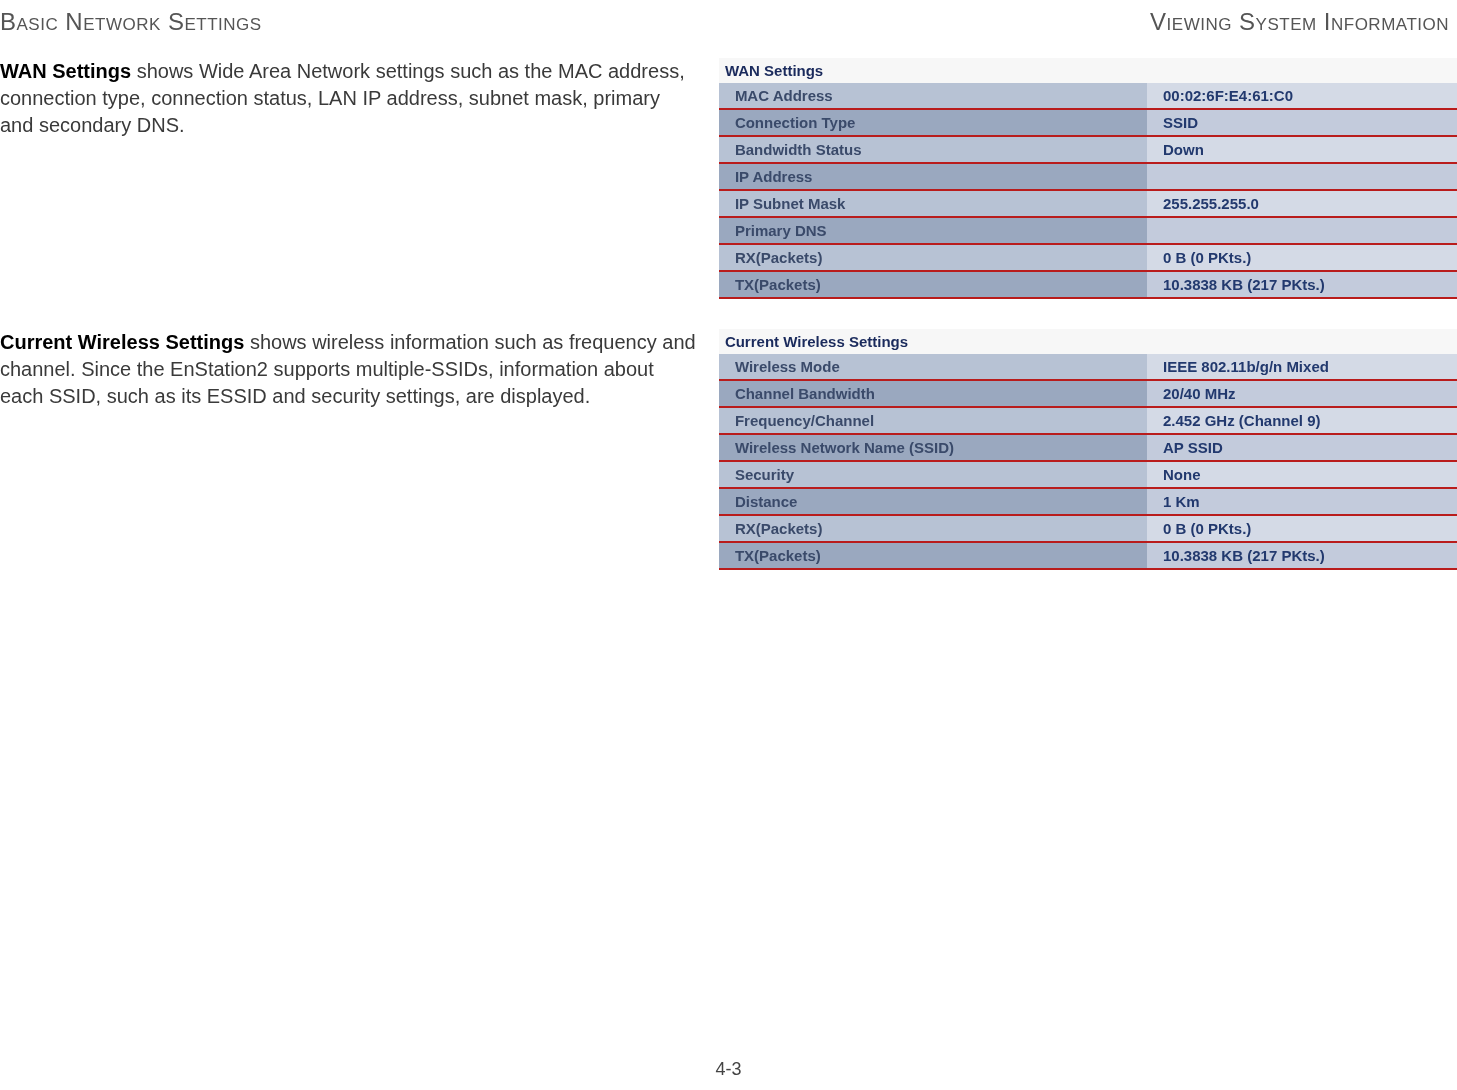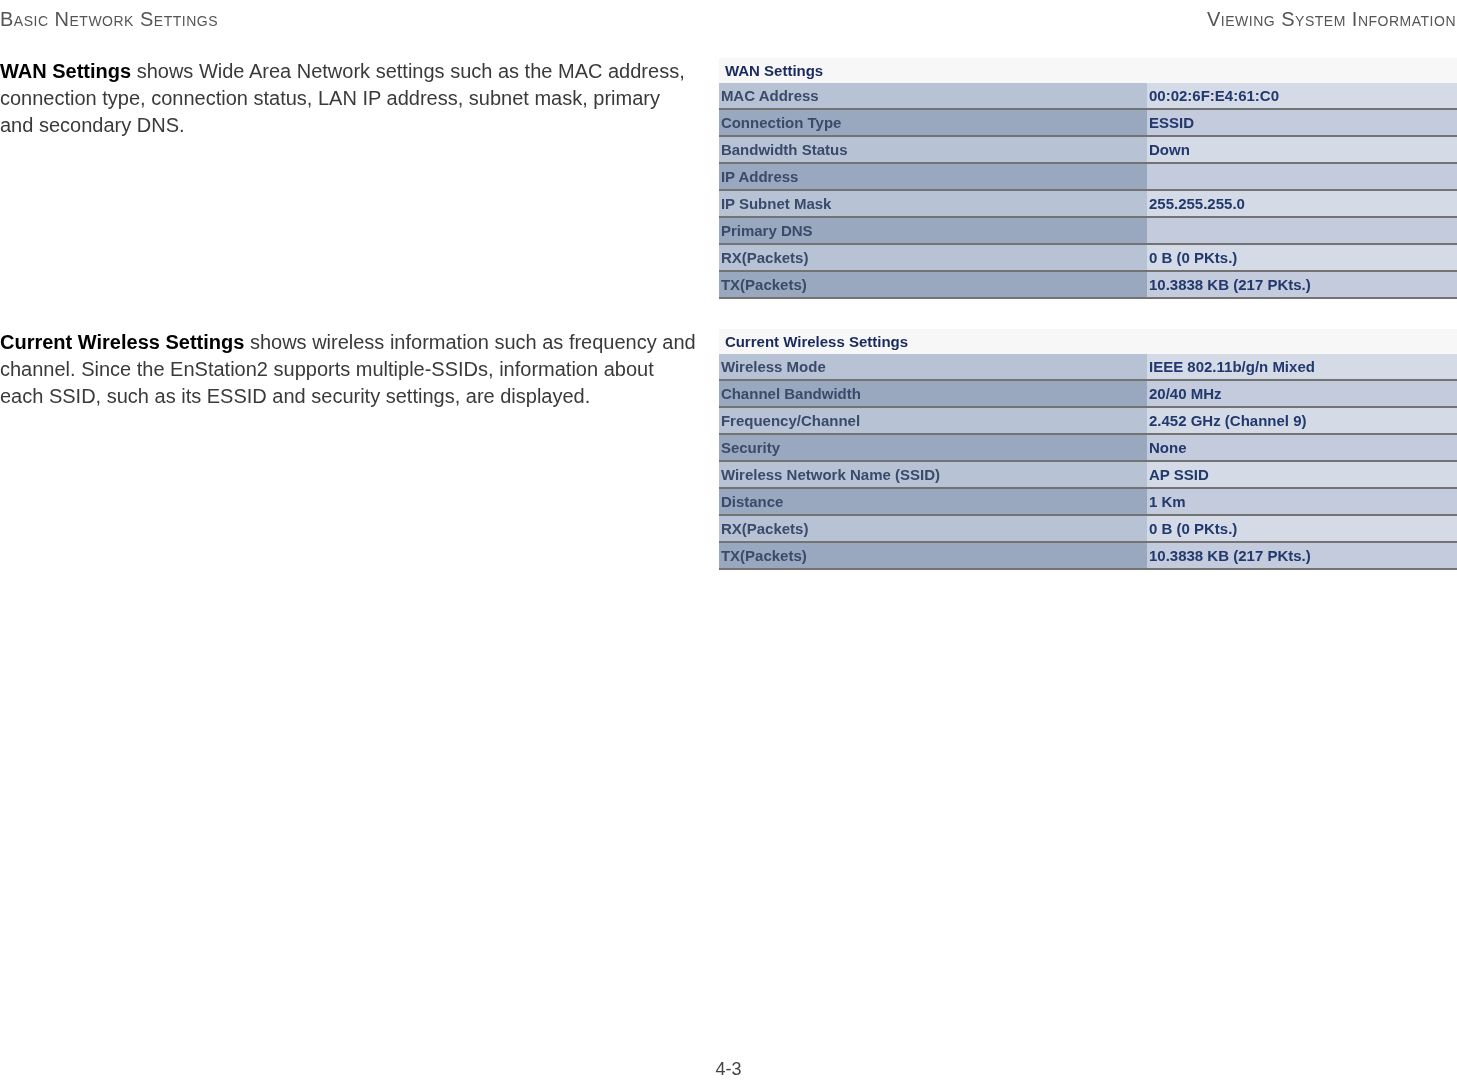--- a/index.html
+++ b/index.html
@@ -8,26 +8,26 @@
     width: 1457px;
     height: 1090px;
     background: #ffffff;
     position: relative;
     color: #000;
   }
   .header-left, .header-right {
     position: absolute;
     top: 8px;
     font-variant: small-caps;
-    font-size: 20px;
+    font-size: 24px;
     color: #555;
     letter-spacing: 0.5px;
   }
   .header-left { left: 0; }
-  .header-right { right: 1px; }
+  .header-right { right: 8px; }
   .content {
     position: absolute;
     top: 58px;
     left: 0;
     right: 0;
     display: flex;
     flex-direction: column;
   }
   .section {
     display: flex;
@@ -52,22 +52,22 @@
     background: #f7f7f7;
     filter: blur(0.3px);
   }
   table.settings {
     width: 100%;
     border-collapse: collapse;
     font-size: 15px;
     filter: blur(0.4px);
   }
   table.settings td {
-    padding: 4px 2px;
-    border-bottom: 2px solid #737373;
+    padding: 4px 16px;
+    border-bottom: 2px solid #b91c1c;
     color: #203a70;
     font-weight: bold;
   }
   table.settings tr:nth-child(odd) td:first-child { background: #b7c2d4; }
   table.settings tr:nth-child(even) td:first-child { background: #9aa8bf; }
   table.settings tr:nth-child(odd) td:last-child { background: #d4dae6; }
   table.settings tr:nth-child(even) td:last-child { background: #c3cbdc; }
   table.settings td:first-child { width: 58%; color:#3a4a6a; }
   table.settings td:last-child { width: 42%; color:#22396e; }
   .page-number {
@@ -95,21 +95,21 @@
     <div class="panel-col">
       <div class="panel-title">WAN Settings</div>
       <table class="settings">
         <tbody>
             <tr>
               <td>MAC Address</td>
               <td>00:02:6F:E4:61:C0</td>
             </tr>
         <tr>
               <td>Connection Type</td>
-              <td>ESSID</td>
+              <td>SSID</td>
             </tr>
         <tr>
               <td>Bandwidth Status</td>
               <td>Down</td>
             </tr>
         <tr>
               <td>IP Address</td>
               <td></td>
             </tr>
         <tr>
@@ -147,26 +147,26 @@
             </tr>
         <tr>
               <td>Channel Bandwidth</td>
               <td>20/40 MHz</td>
             </tr>
         <tr>
               <td>Frequency/Channel</td>
               <td>2.452 GHz (Channel 9)</td>
             </tr>
         <tr>
+              <td>Wireless Network Name (SSID)</td>
+              <td>AP SSID</td>
+            </tr>
+        <tr>
               <td>Security</td>
               <td>None</td>
-            </tr>
-        <tr>
-              <td>Wireless Network Name (SSID)</td>
-              <td>AP SSID</td>
             </tr>
         <tr>
               <td>Distance</td>
               <td>1 Km</td>
             </tr>
         <tr>
               <td>RX(Packets)</td>
               <td>0 B (0 PKts.)</td>
             </tr>
         <tr>

